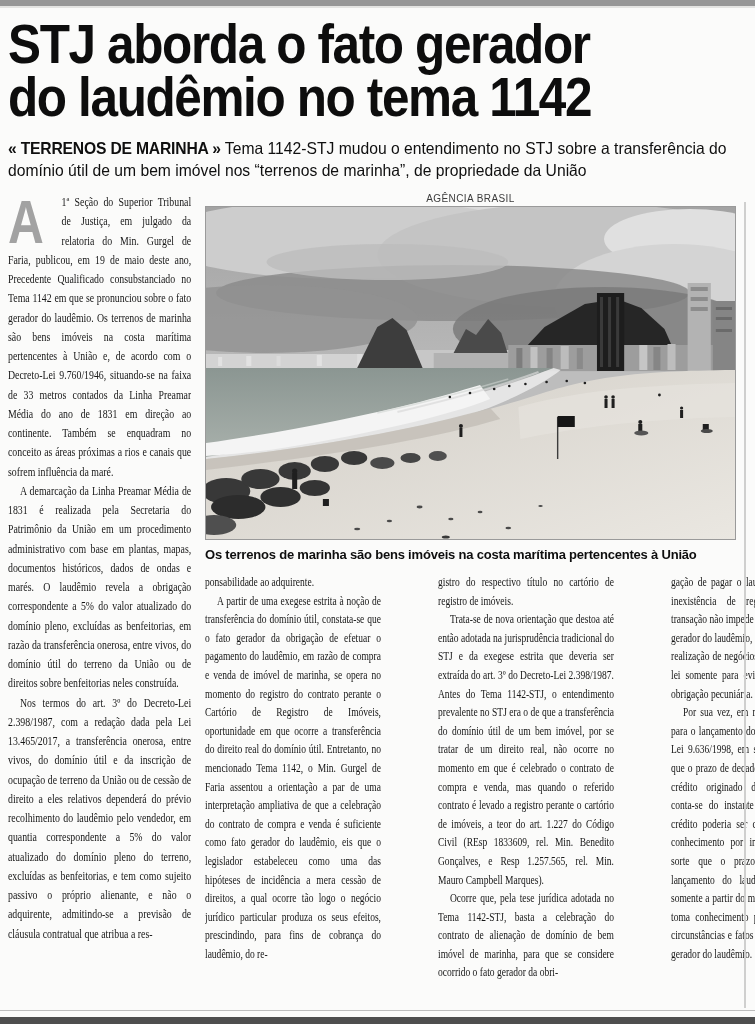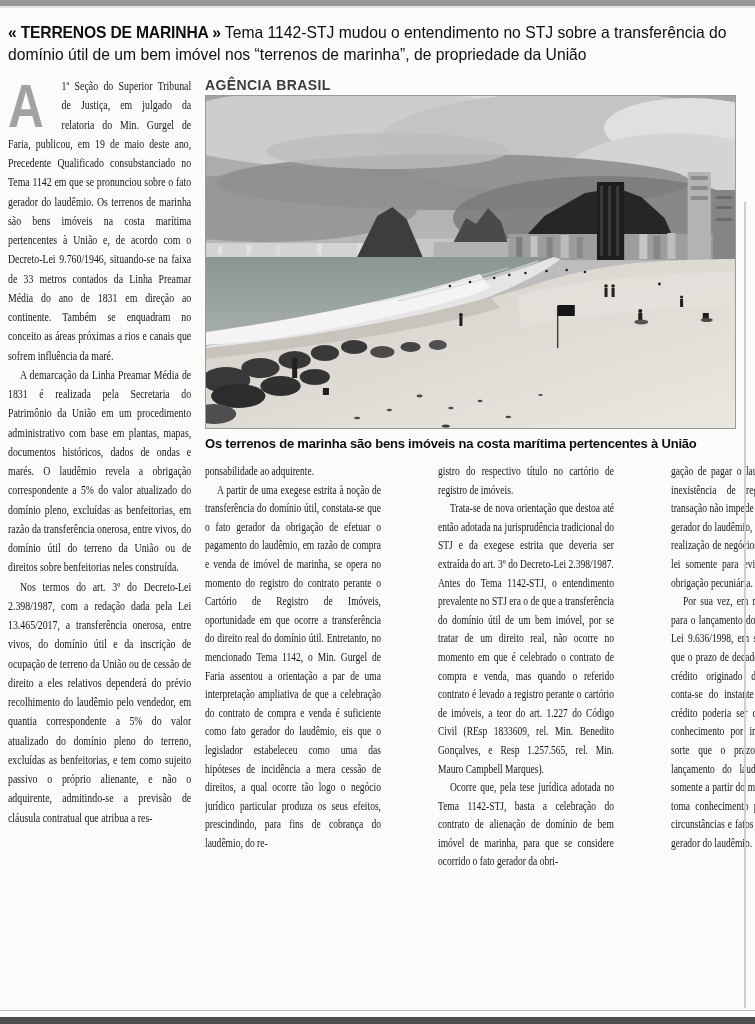--- a/index.html
+++ b/index.html
@@ -31,22 +31,22 @@
   }
   .kicker b{letter-spacing:-0.2px;}
 
   
   .body{display:flex;margin-top:12px;height:814px;}
   .c1{width:183px;flex:none;overflow:hidden;}
   .sq1{width:229px;transform:scaleX(0.8);transform-origin:0 0;font-size:12.3px;line-height:19.25px;}
   .right{flex:1;padding-left:14px;}
 
   .credit{
-    font-family:"Liberation Sans", sans-serif;font-weight:bold;font-size:14px;
-    color:#3c3c3c;letter-spacing:.4px;text-align:left;width:531px;margin:0 0 2px 0;
+    font-family:"Liberation Sans", sans-serif;font-weight:normal;font-size:10px;
+    color:#3c3c3c;letter-spacing:.4px;text-align:center;width:531px;margin:0 0 2px 0;
   }
   .photo{width:529px;height:332px;border:1px solid #9a9a9a;background:#bdbdbd;}
   .photo svg{display:block;width:100%;height:100%;}
   .caption{
     font-family:"Liberation Sans", sans-serif;font-weight:bold;font-size:13px;
     letter-spacing:-0.2px;margin:7px 0 11px 0;color:#0e0e0e;
   }
   .cols3{display:flex;gap:13px;height:428px;overflow:hidden;}
   .colR{flex:1;overflow:hidden;}
   .sqR{width:220px;transform:scaleX(0.8);transform-origin:0 0;font-size:11.9px;line-height:18.6px;}
@@ -58,20 +58,24 @@
     color:#a2a2a2;font-size:62px;line-height:50px;width:62px;margin:4px 5px 0 0;text-indent:0;
   }
 </style>
 </head>
 <body>
 
 <div class="top-bar"></div>
 
 <div class="content">
 
+  <h1 class="headline">
+    <span class="hl">STJ aborda o fato gerador</span>
+    <span class="hl">do laudêmio no tema 1142</span>
+  </h1>
 
   <p class="kicker"><b>« TERRENOS DE MARINHA »</b> <span>Tema 1142-STJ mudou o entendimento no STJ sobre a transferência do domínio útil de um bem imóvel nos “terrenos de marinha”, de propriedade da União</span></p>
 
   <div class="body">
 
     <div class="c1">
       <div class="sq1">
           <p class="para"><span class="dropcap">A</span>1ª Seção do Superior Tribunal de Justiça, em julgado da relatoria do Min. Gurgel de Faria, publicou, em 19 de maio deste ano, Precedente Qualificado consubstanciado no Tema 1142 em que se pronunciou sobre o fato gerador do laudêmio. Os terrenos de marinha são bens imóveis na costa marítima pertencentes à União e, de acordo com o Decreto-Lei 9.760/1946, situando-se na faixa de 33 metros contados da Linha Preamar Média do ano de 1831 em direção ao continente. Também se enquadram no conceito as áreas próximas a rios e canais que sofrem influência da maré.</p>
           <p class="para ind">A demarcação da Linha Preamar Média de 1831 é realizada pela Secretaria do Patrimônio da União em um procedimento administrativo com base em plantas, mapas, documentos históricos, dados de ondas e marés. O laudêmio revela a obrigação correspondente a 5% do valor atualizado do domínio pleno, excluídas as benfeitorias, em razão da transferência onerosa, entre vivos, do domínio útil do terreno da União ou de direitos sobre benfeitorias neles construída.</p>
           <p class="para ind">Nos termos do art. 3º do Decreto-Lei 2.398/1987, com a redação dada pela Lei 13.465/2017, a transferência onerosa, entre vivos, do domínio útil e da inscrição de ocupação de terreno da União ou de cessão de direito a eles relativos dependerá do prévio recolhimento do laudêmio pelo vendedor, em quantia correspondente a 5% do valor atualizado do domínio pleno do terreno, excluídas as benfeitorias, e tem como sujeito passivo o próprio alienante, e não o adquirente, admitindo-se a previsão de cláusula contratual que atribua a res-</p>

